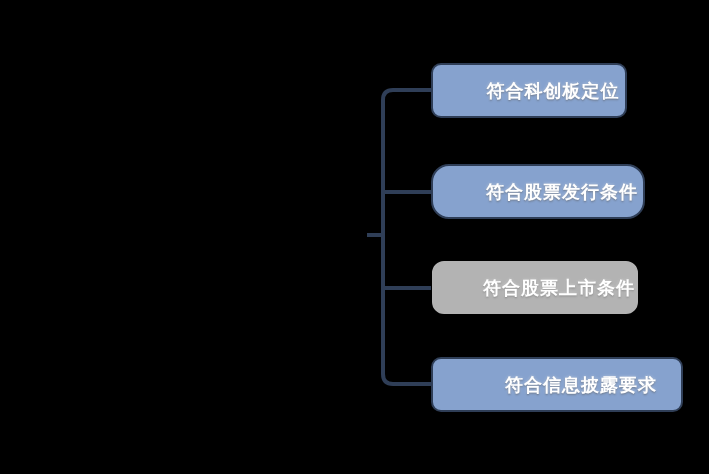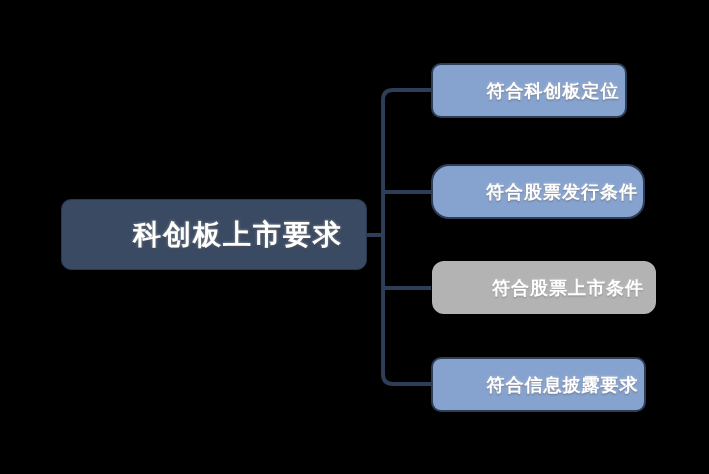--- a/index.html
+++ b/index.html
@@ -68,33 +68,30 @@
 
 <div id="canvas" style="background: rgb(0, 0, 0);">
 
   <svg id="connectors" viewBox="0 0 709 474" width="709" height="474" aria-hidden="true">
       <path d="M 431 90 H 393 Q 383 90 383 100 V 374 Q 383 384 393 384 H 431" fill="none" stroke="#2f3e57" stroke-width="4" stroke-linecap="butt"></path>
       <path d="M 383 192 H 431" fill="none" stroke="#2f3e57" stroke-width="4" stroke-linecap="butt"></path>
       <path d="M 383 288 H 431" fill="none" stroke="#2f3e57" stroke-width="4" stroke-linecap="butt"></path>
       <path d="M 367 235 H 383" fill="none" stroke="#2f3e57" stroke-width="4" stroke-linecap="butt"></path>
     </svg>
 
-  <div class="node root" style="left: 61px; top: 199px; width: 306px; height: 71px; background: rgb(58, 74, 99); border-color: rgb(43, 57, 80); color: rgb(255, 255, 255);">
-    <span>科创板上市要求</span>
-  </div>
 
   <div class="node child" style="left: 431px; top: 63px; width: 196px; height: 55px; background: rgb(134, 162, 206); border-color: rgb(47, 62, 87); color: rgb(255, 255, 255);">
     <span>符合科创板定位</span>
   </div>
 
   <div class="node child" style="left: 431px; top: 164px; width: 214px; height: 55px; background: rgb(134, 162, 206); border-color: rgb(47, 62, 87); color: rgb(255, 255, 255); border-radius: 18px;">
     <span>符合股票发行条件</span>
   </div>
 
-  <div class="node child selected" style="left: 432px; top: 261px; width: 224px; height: 53px; background: rgb(179, 179, 179); border-color: rgb(179, 179, 179); color: rgb(255, 255, 255);">
+  <div class="node child selected" style="left: 432px; top: 261px; width: 206px; height: 53px; background: rgb(179, 179, 179); border-color: rgb(179, 179, 179); color: rgb(255, 255, 255);">
     <span>符合股票上市条件</span>
   </div>
 
-  <div class="node child" style="left: 431px; top: 357px; width: 215px; height: 55px; background: rgb(134, 162, 206); border-color: rgb(47, 62, 87); color: rgb(255, 255, 255);">
+  <div class="node child" style="left: 431px; top: 357px; width: 252px; height: 55px; background: rgb(134, 162, 206); border-color: rgb(47, 62, 87); color: rgb(255, 255, 255);">
     <span>符合信息披露要求</span>
   </div>
 
 </div>
 
 </body></html>

